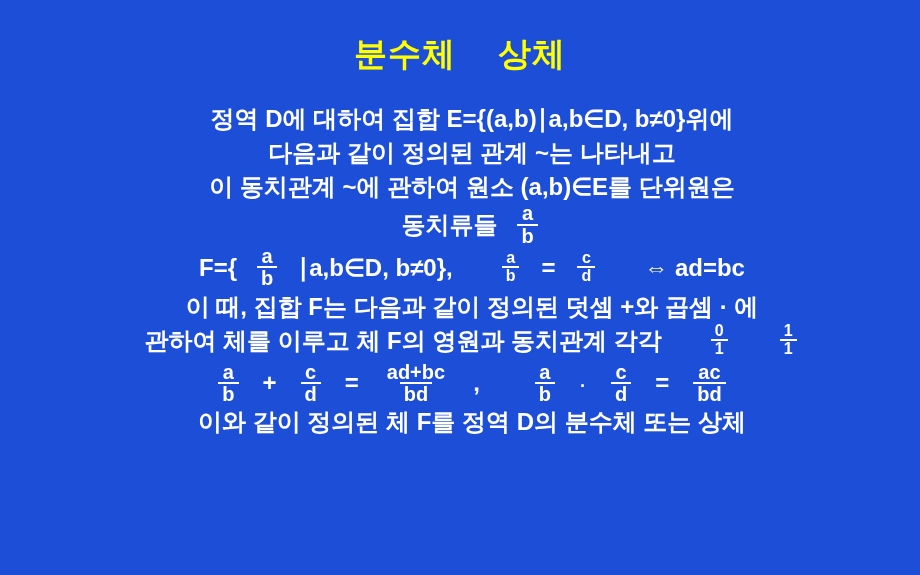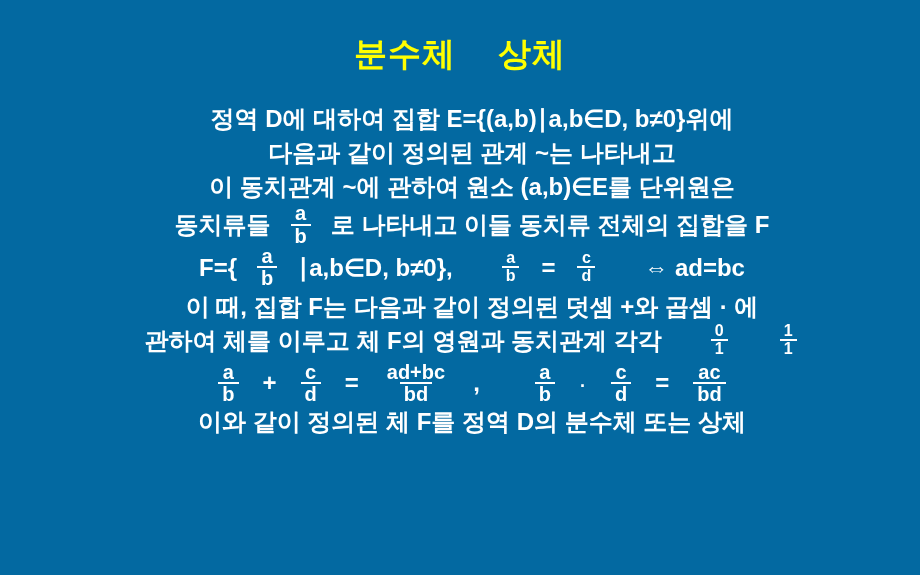--- a/index.html
+++ b/index.html
@@ -11,21 +11,21 @@
     width: 920px;
     height: 575px;
     overflow: hidden;
     font-family: "Liberation Sans", sans-serif;
     color: #ffffff;
   }
   .slide {
     position: relative;
     width: 920px;
     height: 575px;
-    background: #0369a1;
+    background: #1d4ed8;
   }
   .title {
     position: absolute;
     top: 32px;
     left: 0;
     width: 920px;
     text-align: center;
     color: #ffff00;
     font-size: 33px;
     font-weight: bold;
@@ -123,21 +123,20 @@
 
     <div class="line">이 동치관계 ~에 관하여 원소 (a,b)∈E를 단위원은</div>
 
     <div class="line tight">
       <span class="inline-row">
         <span class="txt">동치류들</span>
         <span class="frac">
           <span class="num">a</span>
           <span class="den">b</span>
         </span>
-        <span class="txt">로 나타내고 이들 동치류 전체의 집합을 F</span>
       </span>
     </div>
 
     <div class="line tight">
       <span class="inline-row">
         <span class="txt">F={</span>
         <span class="frac">
           <span class="num">a</span>
           <span class="den">b</span>
         </span>

